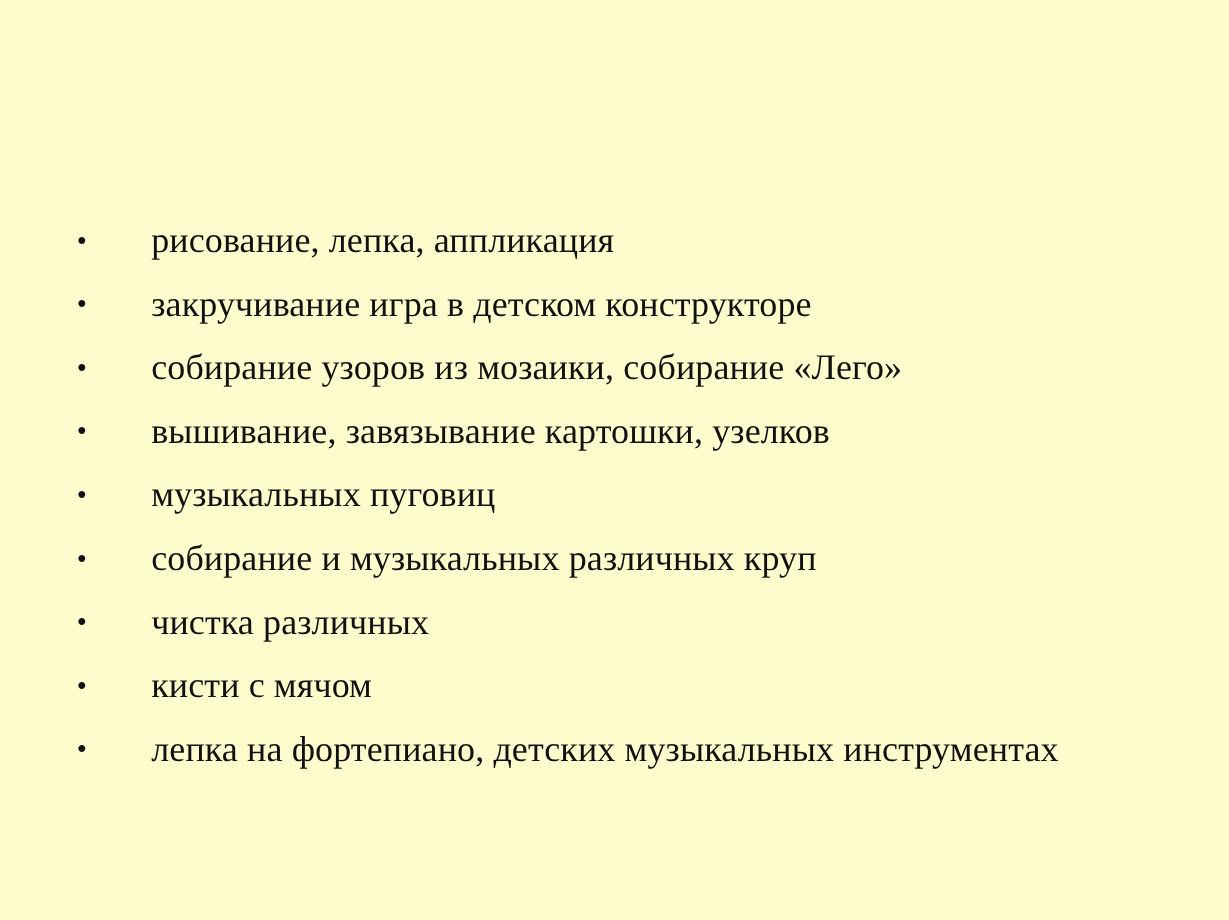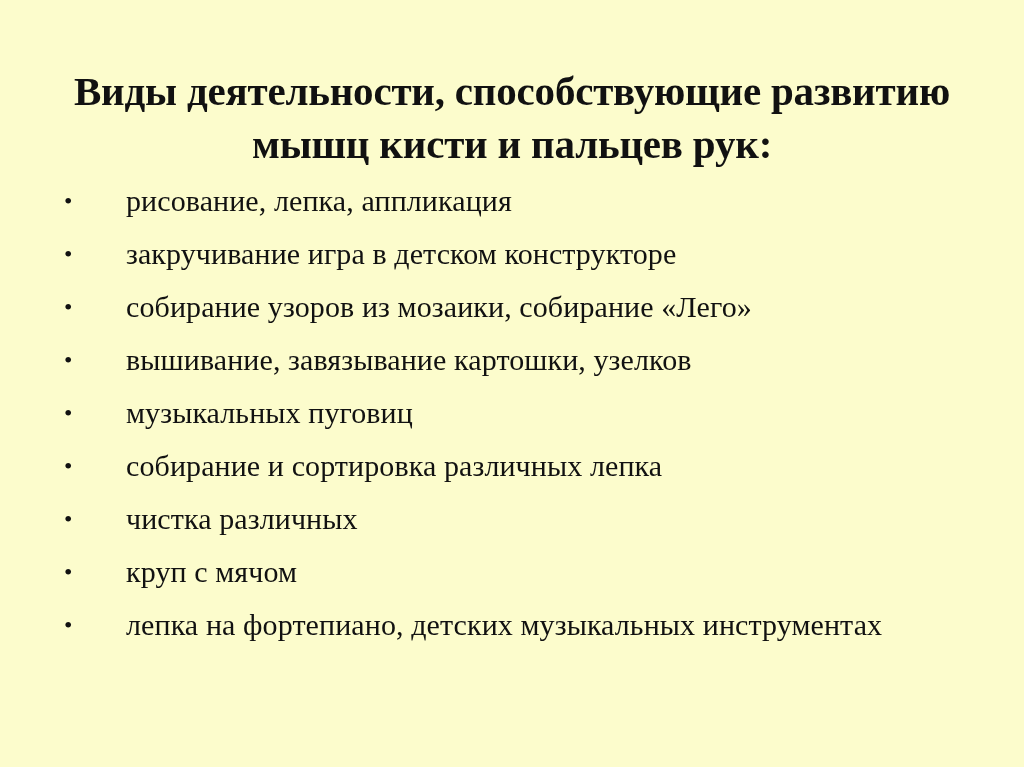--- a/index.html
+++ b/index.html
@@ -79,21 +79,20 @@
   .bullet-text {
     display: block;
     margin-left: 24px;
   }
 </style>
 </head>
 <body>
 
 <div class="slide">
 
-  <h1 class="slide-title">Виды деятельности, способствующие развитию мышц кисти и пальцев рук:</h1>
 
   <ul class="bullet-list">
 
     <li class="bullet-item">
       <span class="bullet-marker">•</span>
       <span class="bullet-text">рисование, лепка, аппликация</span>
     </li>
 
     <li class="bullet-item">
       <span class="bullet-marker">•</span>
@@ -110,31 +109,31 @@
       <span class="bullet-text">вышивание, завязывание картошки, узелков</span>
     </li>
 
     <li class="bullet-item">
       <span class="bullet-marker">•</span>
       <span class="bullet-text">музыкальных пуговиц</span>
     </li>
 
     <li class="bullet-item">
       <span class="bullet-marker">•</span>
-      <span class="bullet-text">собирание и сортировка различных лепка</span>
+      <span class="bullet-text">собирание и музыкальных различных круп</span>
     </li>
 
     <li class="bullet-item">
       <span class="bullet-marker">•</span>
       <span class="bullet-text">чистка различных</span>
     </li>
 
     <li class="bullet-item">
       <span class="bullet-marker">•</span>
-      <span class="bullet-text">круп с мячом</span>
+      <span class="bullet-text">кисти с мячом</span>
     </li>
 
     <li class="bullet-item">
       <span class="bullet-marker">•</span>
       <span class="bullet-text">лепка на фортепиано, детских музыкальных инструментах</span>
     </li>
 
   </ul>
 
 </div>

